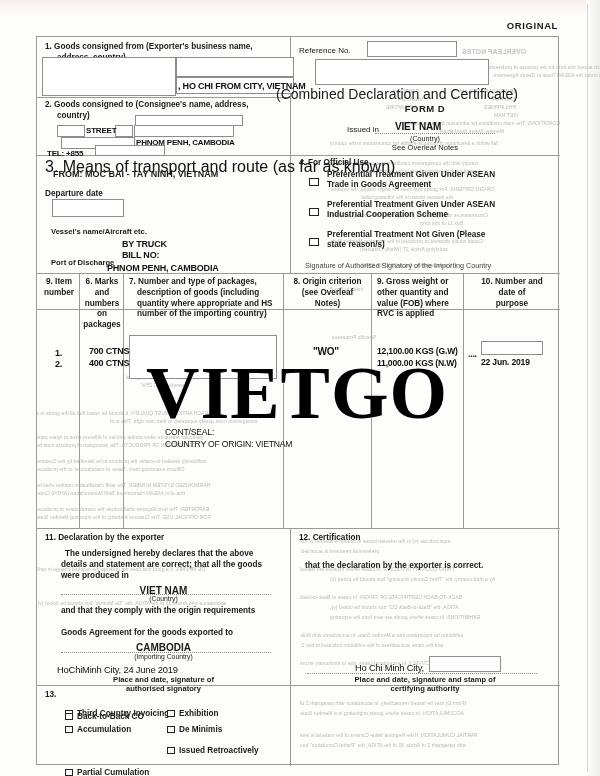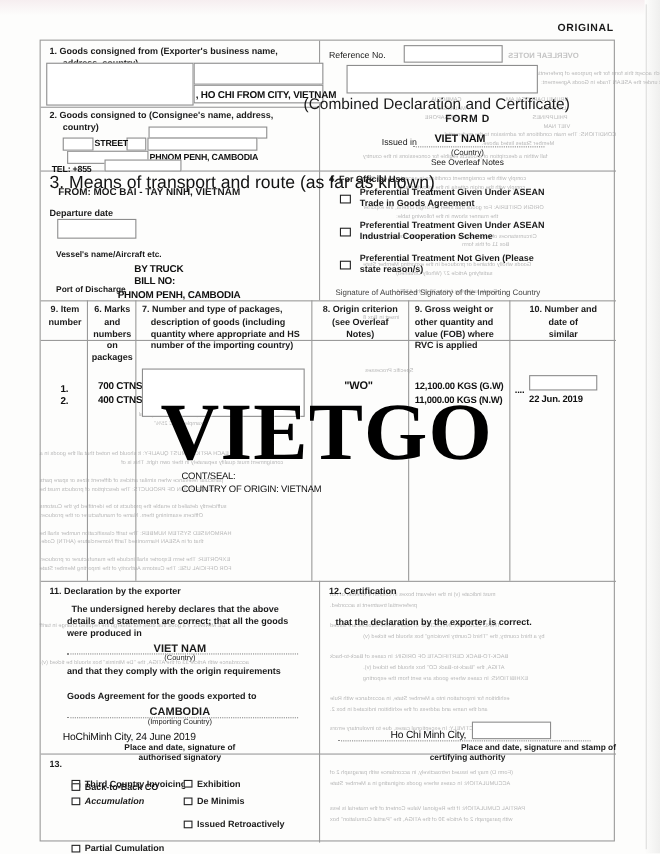--- a/index.html
+++ b/index.html
@@ -264,21 +264,21 @@
   </div>
   <div class="cell" style="left:340px; top:240px; width:86px;">
     <div class="lbl">9. Gross weight or</div>
     <div class="lbl">other quantity and</div>
     <div class="lbl">value (FOB) where</div>
     <div class="lbl">RVC is applied</div>
   </div>
   <div class="cell ctr" style="left:430px; top:240px; width:90px;">
     <div class="lbl">10. Number and</div>
     <div class="lbl">date of</div>
-    <div class="lbl">similar</div>
+    <div class="lbl">purpose</div>
   </div>
 
   <div class="entry" style="position:absolute; left:18px; top:311px;">1.</div>
   <div class="entry" style="position:absolute; left:18px; top:322px;">2.</div>
   <div class="entry" style="position:absolute; left:52px; top:309px;">700 CTNS</div>
   <div class="entry" style="position:absolute; left:52px; top:321px;">400 CTNS</div>
 
   <div class="redact" style="left:92px; top:298px; width:148px; height:44px;"></div>
 
   <div class="entry" style="position:absolute; left:276px; top:309px; font-size:10px;">"WO"</div>
@@ -305,29 +305,29 @@
   <div class="lbl" style="position:absolute; left:0; top:616px; width:253px; text-align:center; font-weight:normal; font-size:6.8px;">(Importing Country)</div>
   <div class="entry n" style="position:absolute; left:20px; top:627px; font-size:9.4px;">HoChiMinh City, 24 June 2019</div>
   <div class="lbl" style="position:absolute; left:0; top:647px; width:253px; text-align:center; font-size:7.6px;">authorised signatory</div>
   <div class="lbl" style="position:absolute; left:0; top:638px; width:253px; text-align:center; font-size:7.6px;">Place and date, signature of</div>
 
   <div class="lbl" style="position:absolute; left:262px; top:496px;">12. Certification</div>
   <div class="lbl" style="position:absolute; left:268px; top:524px;">that the declaration by the exporter is correct.</div>
   <div class="entry n" style="position:absolute; left:318px; top:625px; font-size:9.4px;">Ho Chi Minh City,</div>
   <div class="redact" style="left:392px; top:619px; width:72px; height:16px;"></div>
   <div class="dotline" style="position:absolute; left:270px; top:636px; width:230px;"></div>
-  <div class="lbl" style="position:absolute; left:253px; top:638px; width:270px; text-align:right; font-size:7.6px;">Place and date, signature and stamp of</div>
+  <div class="lbl" style="position:absolute; left:253px; top:638px; width:270px; text-align:center; font-size:7.6px;">Place and date, signature and stamp of</div>
   <div class="lbl" style="position:absolute; left:253px; top:647px; width:270px; text-align:center; font-size:7.6px;">certifying authority</div>
 
   <div class="lbl" style="position:absolute; left:8px; top:653px;">13.</div>
 
   <div class="cell" style="left:28px; top:665px;">
     <span class="cb"></span><span class="lbl" style="display:inline;">Third Country Invoicing</span>
   </div>
-  <div class="cell" style="left:28px; top:681px;font-style:italic;">
+  <div class="cell" style="left:28px; top:681px;">
     <span class="cb"></span><span class="lbl" style="display:inline;">Accumulation</span>
   </div>
   <div class="cell" style="left:28px; top:668px;">
     <span class="cb"></span><span class="lbl" style="display:inline;">Back-to-Back CO</span>
   </div>
   <div class="cell" style="left:28px; top:724px;">
     <span class="cb"></span><span class="lbl" style="display:inline;">Partial Cumulation</span>
   </div>
 
   <div class="cell" style="left:130px; top:665px;">

